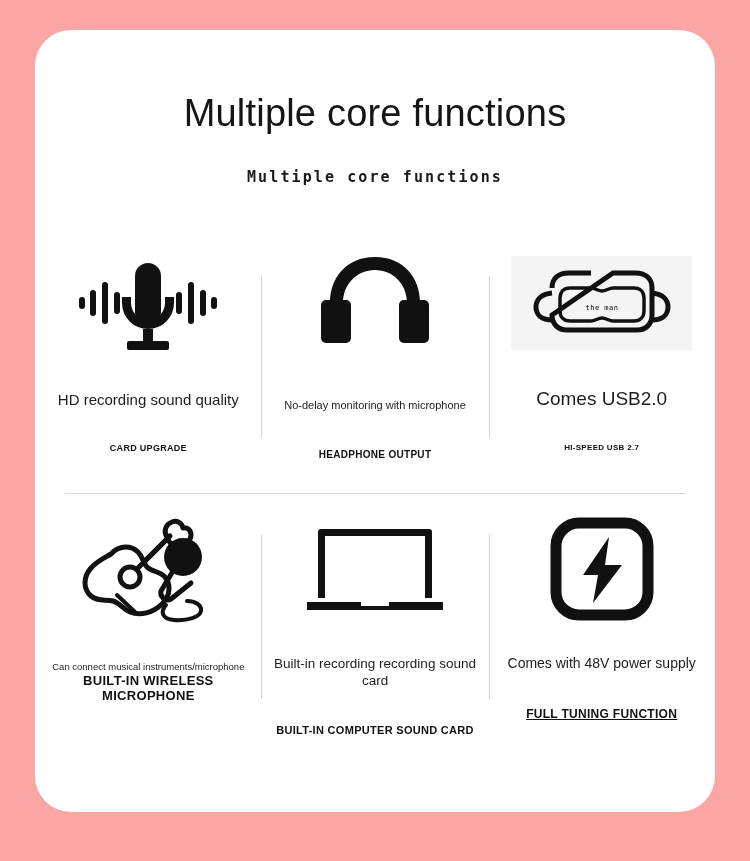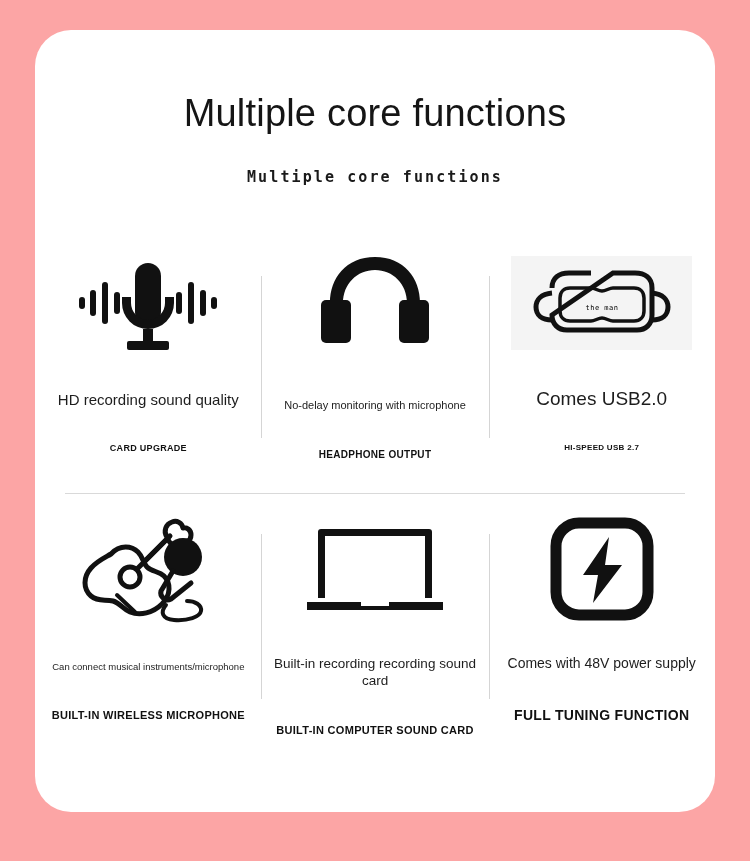--- a/index.html
+++ b/index.html
@@ -102,27 +102,27 @@
   .c-mic .label      { font-size: 15px; margin-top: 26px; }
   .c-mic .caption    { font-size: 9px;  margin-top: 33px; }
 
   .c-head .label     { font-size: 11px; margin-top: 34px; }
   .c-head .caption   { font-size: 10px;  margin-top: 36px; }
 
   .c-usb .label      { font-size: 19px; margin-top: 22px; }
   .c-usb .caption    { font-size: 8px;  margin-top: 32px; }
 
   .c-guitar .label   { font-size: 9.5px; margin-top: 30px; }
-  .c-guitar .caption { font-size: 11px;   margin-top: 36px; }
+  .c-guitar .caption { font-size: 13px;   }
 
   .c-laptop .label   { font-size: 13.5px; margin-top: 25px; }
   .c-laptop .caption { font-size: 11px;  margin-top: 34px; }
 
   .c-power .label    { font-size: 14px; margin-top: 24px; }
-  .c-power .caption  { font-size: 14px;  margin-top: 34px; }
+  .c-power .caption  { font-size: 12px;  margin-top: 34px; text-decoration: underline; }
 
   
   .vdiv {
     position: absolute;
     top: 36px;
     width: 1px;
     height: 162px;
     background: #d5d5d5;
   }
   .vdiv.v1 { left: 226px; }

